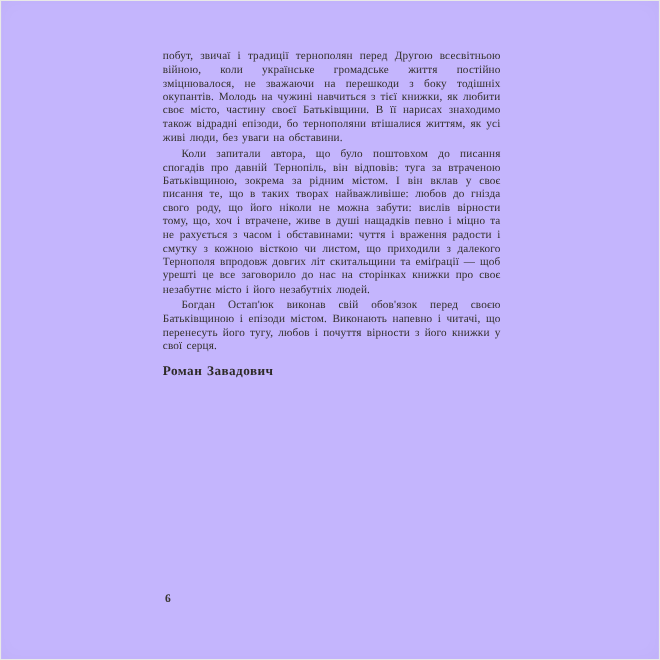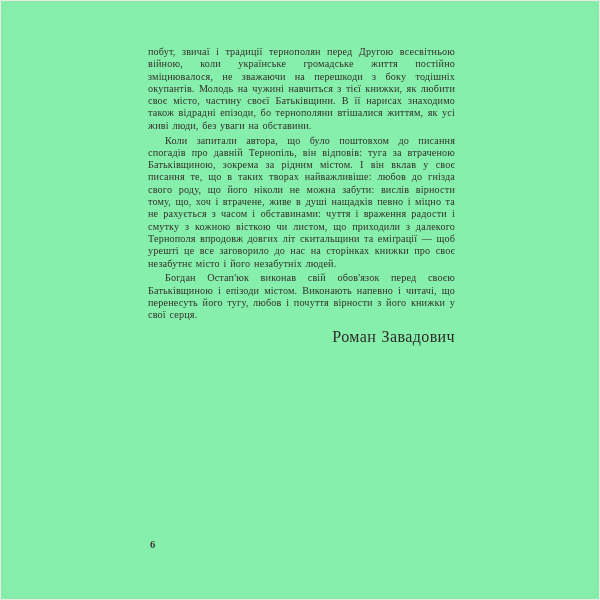--- a/index.html
+++ b/index.html
@@ -7,21 +7,21 @@
     padding: 0;
     width: 600px;
     height: 600px;
     overflow: hidden;
     background: #ffffff;
   }
   .scan-page {
     position: relative;
     width: 600px;
     height: 600px;
-    background: #86efac;
+    background: #c4b5fd;
     box-shadow: inset 0 0 0 1px #e9e9e7, inset 0 0 18px rgba(0,0,0,0.025);
     font-family: "Liberation Serif", "DejaVu Serif", serif;
   }
   .text-block {
     position: absolute;
     left: 148px;
     top: 46px;
     width: 307px;
     color: #33302b;
     font-size: 10.2px;
@@ -32,23 +32,22 @@
   }
   .para {
     margin: 0 0 2.5px 0;
     text-indent: 0;
   }
   .para.indented {
     text-indent: 17px;
   }
   .signature {
     margin-top: 9px;
-    text-align: right;
-    font-weight: normal;
-    font-size: 16px;
+    font-weight: bold;
+    font-size: 12px;
     letter-spacing: 0.4px;
     color: #2e2b27;
   }
   .page-number {
     position: absolute;
     left: 150px;
     top: 539px;
     font-size: 10.5px;
     font-weight: bold;
     color: #3a3732;

